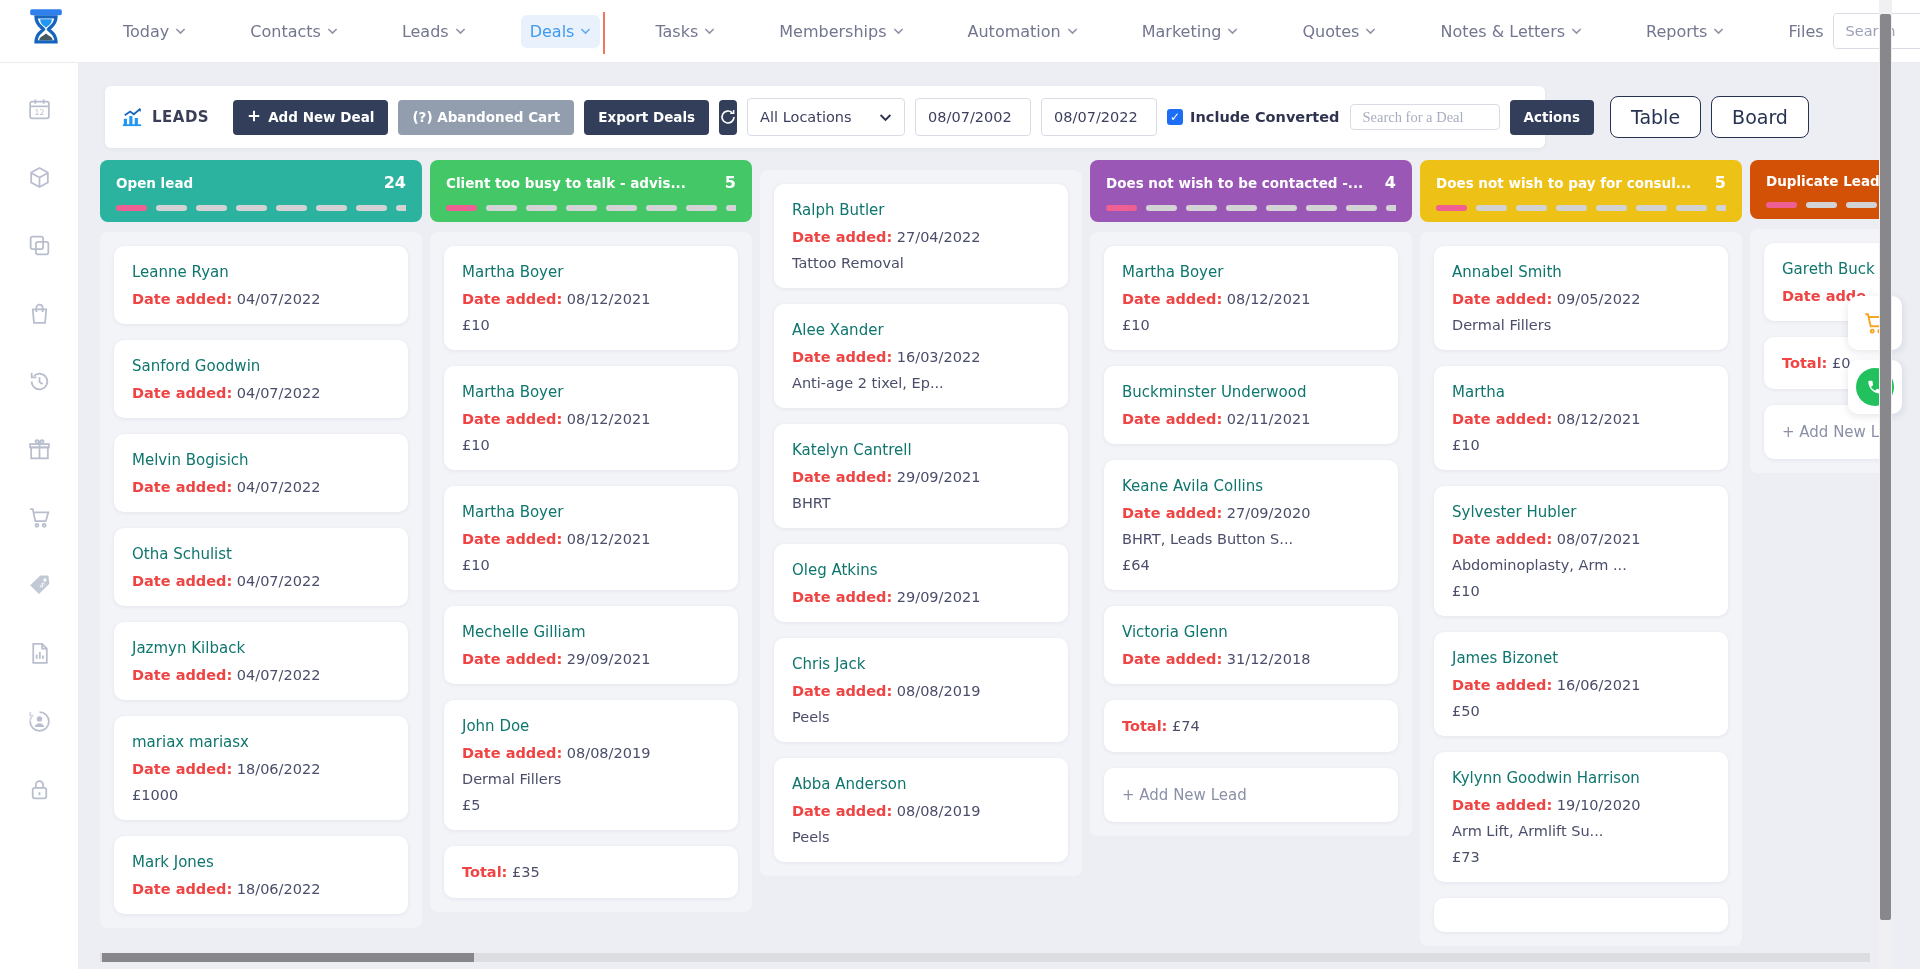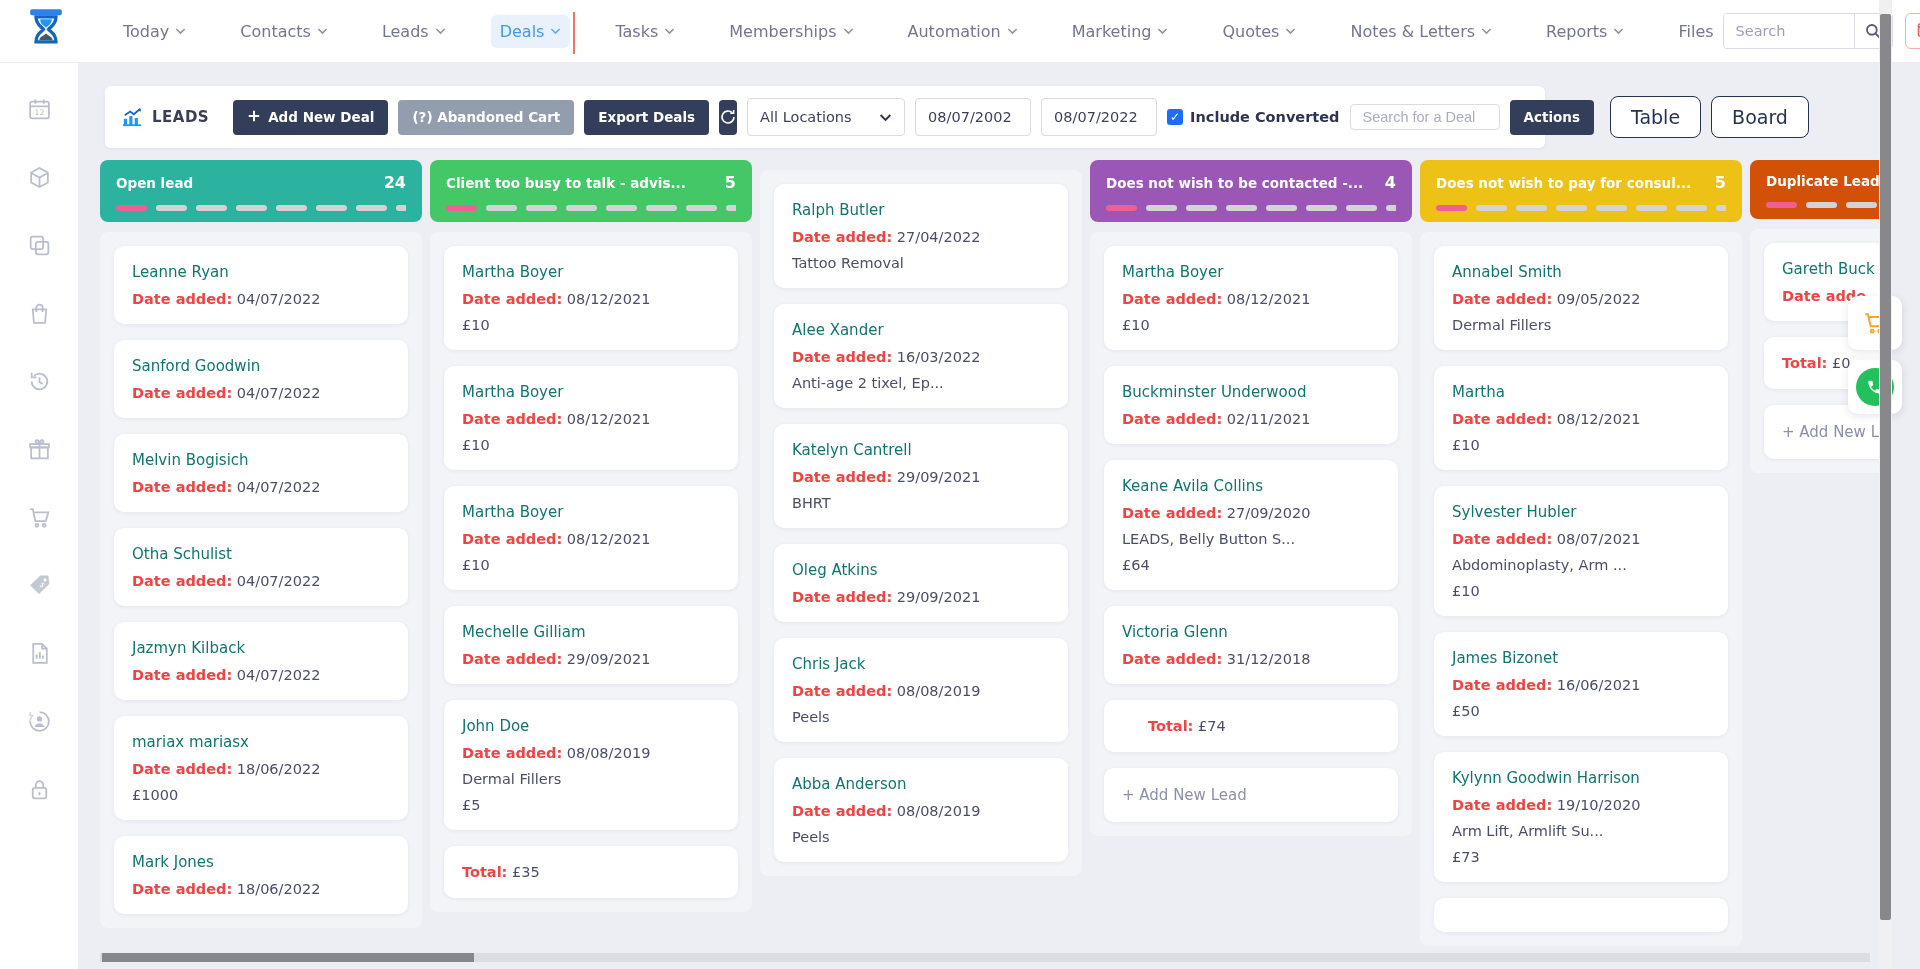--- a/index.html
+++ b/index.html
@@ -2,21 +2,21 @@
 <html><head>
 <meta charset="utf-8">
 <style>
   * { margin:0; padding:0; box-sizing:border-box; }
   html,body { width:1920px; height:969px; overflow:hidden; font-family:"DejaVu Sans","Liberation Sans",sans-serif; background:#eceef3; }
   body { position:relative; color:#2f3350; }
 
   
   .topbar { position:absolute; top:0; left:0; width:1920px; height:62px; background:#fff; box-shadow:0 1px 0 #ececf0; display:flex; align-items:center; z-index:20; }
   .logo { margin-left:26px; width:42px; height:50px; display:flex; align-items:center; }
-  .nav { display:flex; align-items:flex-start; gap:36px; margin-left:48px; }
+  .nav { display:flex; align-items:flex-start; gap:46px; margin-left:48px; }
   .nav-item { display:flex; align-items:center; gap:6px; font-size:16px; color:#73768f; cursor:pointer; padding:7px 9px; border-radius:6px; position:relative; white-space:nowrap; }
   .nav-item.active { background:#e9f1fc; color:#3e9af0; }
   .nav-item.active::after { content:""; position:absolute; right:-5px; top:-3px; width:2px; height:42px; background:#ef7761; }
   .nav-item .chev { display:flex; opacity:.8; }
   .topbar-right { margin-left:auto; display:flex; align-items:center; gap:12px; padding-right:58px; }
   .searchbox { display:flex; align-items:stretch; border:1px solid #d9dce5; border-radius:4px; overflow:hidden; height:36px; background:#fff; }
   .searchbox input { border:none; outline:none; width:130px; padding:0 12px; font-size:14.5px; color:#404040; font-family:inherit; }
   .searchbox input::placeholder { color:#9aa0b5; }
   .search-btn { width:38px; display:flex; align-items:center; justify-content:center; border-left:1px solid #d9dce5; background:#fff; cursor:pointer; color:#555b76; }
   .badge-btn { display:flex; align-items:center; gap:7px; height:36px; padding:0 11px; border-radius:6px; border:1.5px solid #33415e; background:#fff; font-size:14.5px; font-weight:bold; color:#2f3350; cursor:pointer; }
@@ -29,21 +29,21 @@
   
   .toolbar { position:absolute; top:86px; left:105px; width:1440px; height:62px; background:#fff; border-radius:6px; box-shadow:0 1px 4px rgba(40,40,90,.05); display:flex; align-items:center; gap:10px; padding:0 16px; z-index:5; }
   .leads-title { display:flex; align-items:center; gap:9px; font-size:15px; font-weight:bold; letter-spacing:.5px; color:#3b3e58; margin-right:14px; }
   .btn { height:35px; border:none; border-radius:4px; padding:16px 14px; font-size:13.5px; font-weight:bold; font-family:inherit; color:#fff; background:#323e5a; display:flex; align-items:center; gap:7px; cursor:pointer; white-space:nowrap; }
   .btn.gray { background:#929eae; }
   .btn.icon-only { width:48px; justify-content:center; padding:0; }
   .select-box { height:38px; min-width:158px; border:1px solid #d9dce5; border-radius:4px; background:#fff; display:flex; align-items:center; justify-content:space-between; gap:10px; padding:0 12px; font-size:14.5px; color:#3c3f5e; cursor:pointer; }
   .date-input { height:38px; width:116px; border:1px solid #d9dce5; border-radius:4px; background:#fff; font-size:14.5px; color:#3c3f5e; padding:0 12px; font-family:inherit; outline:none; }
   .chk-wrap { display:flex; align-items:center; gap:7px; font-size:14.5px; font-weight:bold; color:#2f3350; cursor:pointer; white-space:nowrap; }
   .chk { width:16px; height:16px; background:#1e6ef5; border-radius:3px; color:#fff; font-size:12px; display:flex; align-items:center; justify-content:center; font-weight:bold; }
-  .deal-search { height:22px; width:150px; border:1px solid #d9dce5; border-radius:4px; font-size:14.5px; color:#3c3f5e; padding:12px 12px; font-family:Liberation Sans, sans-serif; outline:none; background:#fff; }
+  .deal-search { height:22px; width:150px; border:1px solid #d9dce5; border-radius:4px; font-size:14.5px; color:#3c3f5e; padding:12px 12px; font-family:Liberation Serif, serif; outline:none; background:#fff; }
   .deal-search::placeholder { color:#a9adbf; }
   .view-btn { height:42px; padding:0 20px; background:#fff; border:1.5px solid #253252; border-radius:8px; color:#253252; font-size:19px; font-family:inherit; cursor:pointer; }
 
   
   .board-wrap { position:absolute; top:160px; left:100px; width:1784px; bottom:0; overflow:hidden; }
   .board { display:flex; gap:8px; align-items:flex-start; }
   .column { flex:0 0 322px; width:322px; }
   .col-header { border-radius:8px; padding:13px 16px 11px 16px; color:#fff; }
   .col-header-top { display:flex; justify-content:space-between; align-items:center; }
   .col-title { font-size:13.5px; font-weight:bold; white-space:nowrap; overflow:hidden; }
@@ -485,29 +485,29 @@
             <div class="card-line"><b>Date added:</b> <span>08/12/2021</span></div>
             <div class="card-line">£10</div>
           </div>
           <div class="card">
             <div class="card-name">Buckminster Underwood</div>
             <div class="card-line"><b>Date added:</b> <span>02/11/2021</span></div>
           </div>
           <div class="card">
             <div class="card-name">Keane Avila Collins</div>
             <div class="card-line"><b>Date added:</b> <span>27/09/2020</span></div>
-            <div class="card-line">LEADS, Belly Button S...</div>
+            <div class="card-line">BHRT, Leads Button S...</div>
             <div class="card-line">£64</div>
           </div>
           <div class="card">
             <div class="card-name">Victoria Glenn</div>
             <div class="card-line"><b>Date added:</b> <span>31/12/2018</span></div>
           </div>
           <div class="card total-card">
-            <div class="card-line" style="margin-top: 0px; margin-left: 26px;"><b>Total:</b> <span>£74</span></div>
+            <div class="card-line" style="margin-top: 0px;"><b>Total:</b> <span>£74</span></div>
           </div>
           <div class="card add-card"><span>+ </span><span>Add New Lead</span></div>
         </div>
       </div>
       <div class="column">
         <div class="col-header" style="background: rgb(238, 193, 23);">
           <div class="col-header-top">
             <div class="col-title">Does not wish to pay for consul...</div>
             <div class="col-count">5</div>
           </div>

